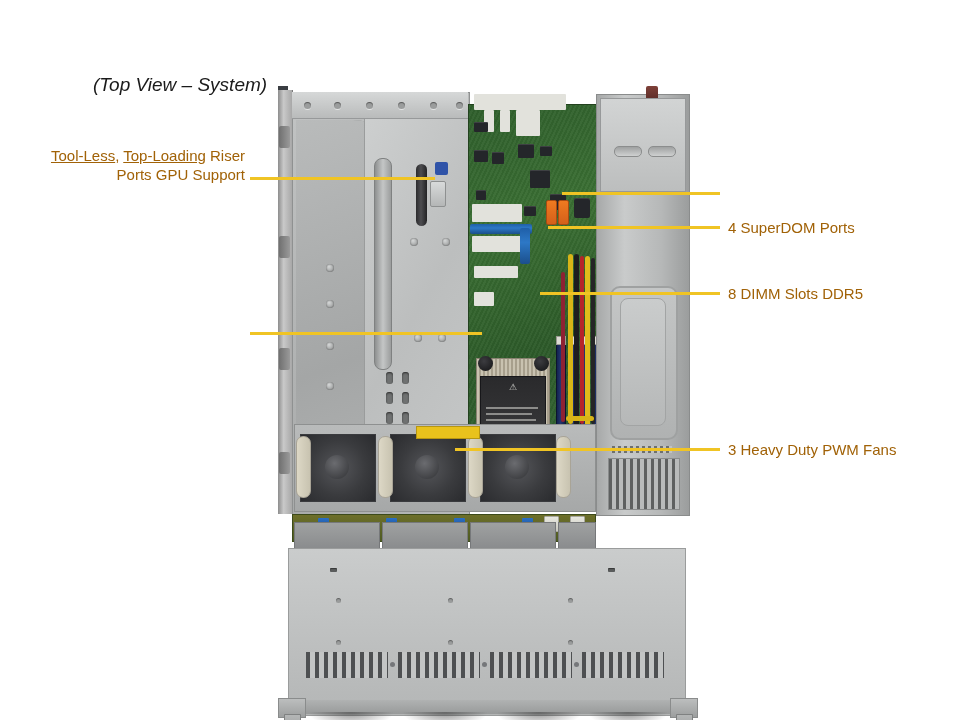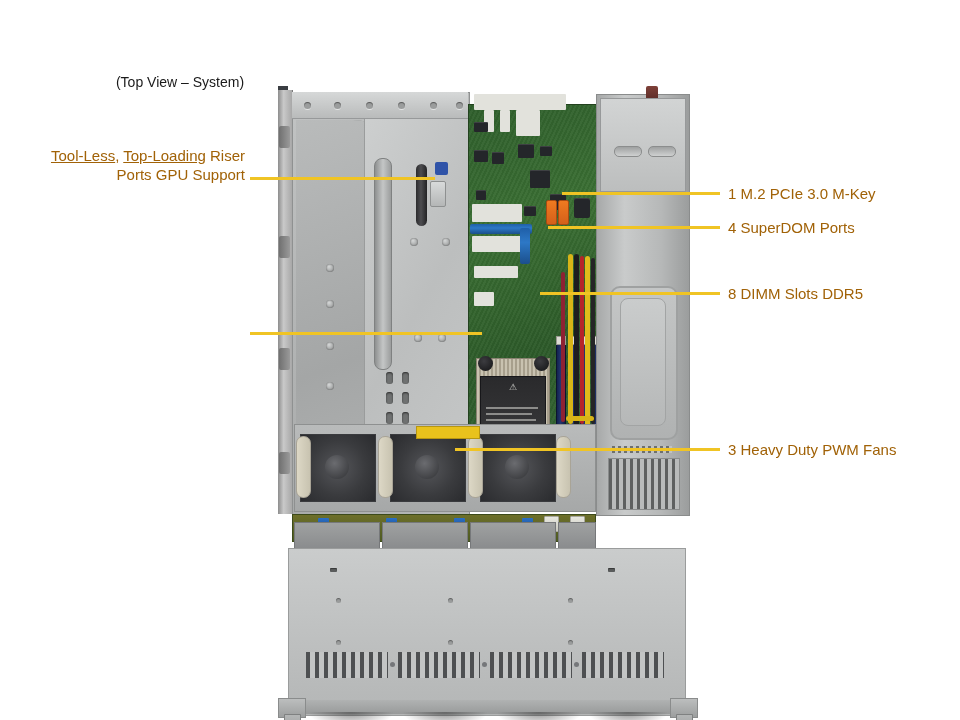--- a/index.html
+++ b/index.html
@@ -21,21 +21,22 @@
     background: #ffffff;
   }
 
   
   #view-title {
     position: absolute;
     left: 70px;
     top: 74px;
     width: 220px;
     text-align: center;
-    font-size: 14px;
+    font-style: italic;
+    font-size: 19px;
     color: #1a1a1a;
     white-space: nowrap;
   }
 
   
   .callout-text {
     position: absolute;
     font-size: 15px;
     line-height: 19px;
     color: #a16207;
@@ -648,21 +649,20 @@
   <div class="leader" style="left:455px; top:448px; width:265px;"></div>
 
   <div class="callout-text callout-left" style="left:10px; top:146px; width:235px;">
     <div>
       <span class="u">Tool-Less</span><span>, </span><span class="u">Top-Loading</span><span> Riser</span>
     </div>
     <div>Ports GPU Support</div>
   </div>
 
 
-  <div class="callout-text callout-right" style="left:728px; top:184px;">1 M.2 PCIe 3.0 M-Key</div>
 
   <div class="callout-text callout-right" style="left:728px; top:218px;">4 SuperDOM Ports</div>
 
   <div class="callout-text callout-right" style="left:728px; top:284px;">8 DIMM Slots DDR5</div>
 
   <div class="callout-text callout-right" style="left:728px; top:440px;">3 Heavy Duty PWM Fans</div>
 
 </div>
 
 </body></html>

